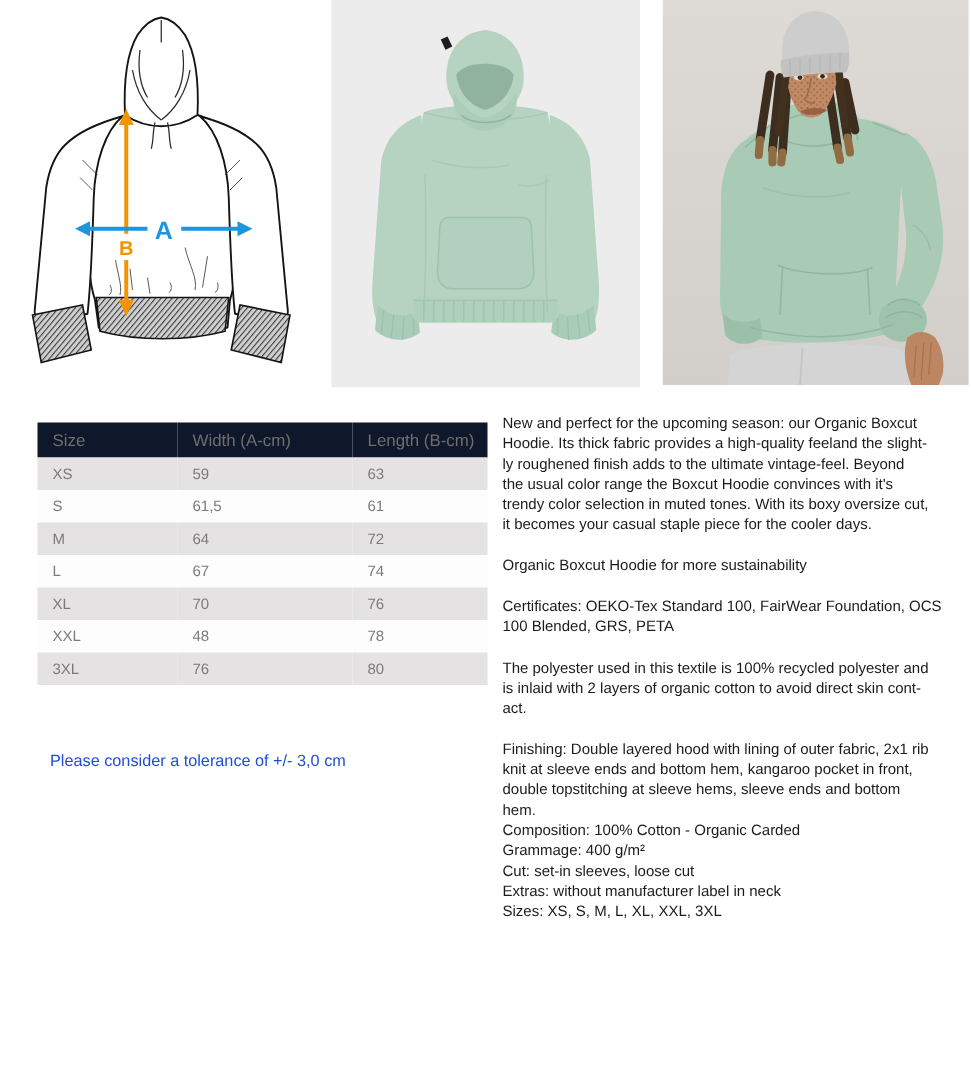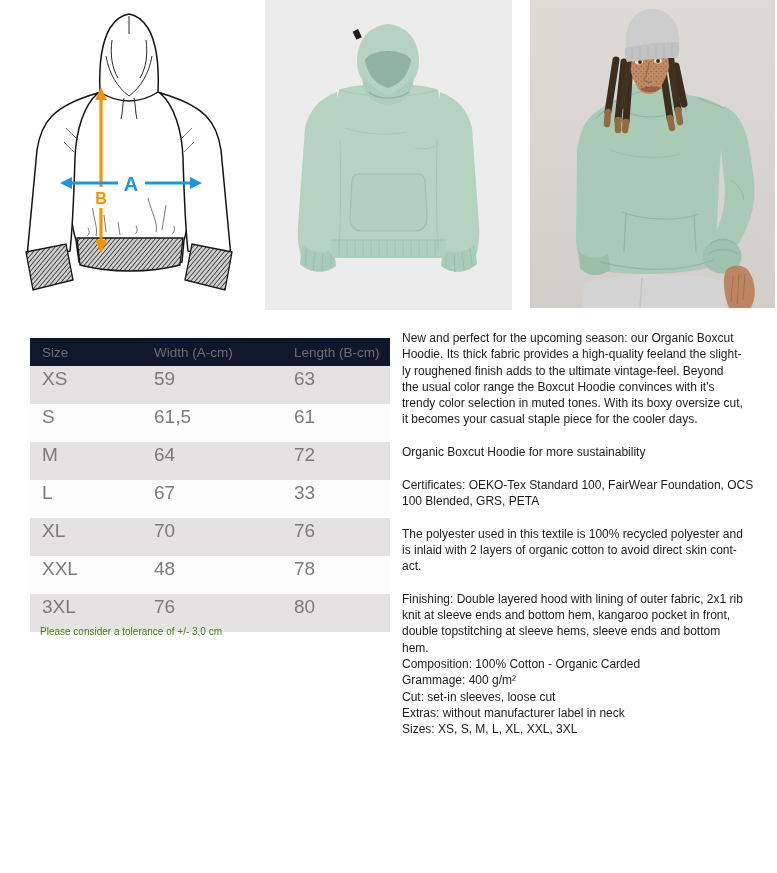--- a/index.html
+++ b/index.html
@@ -17,29 +17,29 @@
     border-collapse:collapse;table-layout:fixed;
   }
   #size-table col.c1{width:112px;}
   #size-table col.c2{width:140px;}
   #size-table col.c3{width:108px;}
   #size-table th{
     text-align:left;font-weight:400;color:#6e6e6e;font-size:13.5px;
     height:28px;padding:0 0 0 12px;background:#0f172a;
   }
   #size-table td{
-    text-align:left;color:#7b7b7b;font-size:19px;
-    height:26px;padding:0 0 12px 12px;
+    text-align:left;color:#7b7b7b;font-size:12px;
+    height:26px;padding:0 0 0 12px;
   }
   #size-table tbody tr:nth-child(odd){background:#e4e2e2;}
   #size-table tbody tr:nth-child(even){background:#fdfdfd;}
 
   #tolerance-note{
-    position:absolute;left:40px;top:626px;
-    font-size:10px;color:#4d7c0f;
+    position:absolute;left:40px;top:601px;
+    font-size:13px;color:#1d4ed8;
   }
   #description{
     position:absolute;left:402px;top:330px;width:366px;
     font-size:12px;line-height:16.3px;color:#1b1b1b;
   }
   #description .para{white-space:pre-line;margin:0 0 16.3px 0;}
   svg text{font-family:"Liberation Sans",sans-serif;}
 </style>
 </head>
 <body>
@@ -294,21 +294,21 @@
       <td>61</td>
     </tr>
     <tr>
       <td>M</td>
       <td>64</td>
       <td>72</td>
     </tr>
     <tr>
       <td>L</td>
       <td>67</td>
-      <td>33</td>
+      <td>74</td>
     </tr>
     <tr>
       <td>XL</td>
       <td>70</td>
       <td>76</td>
     </tr>
     <tr>
       <td>XXL</td>
       <td>48</td>
       <td>78</td>

